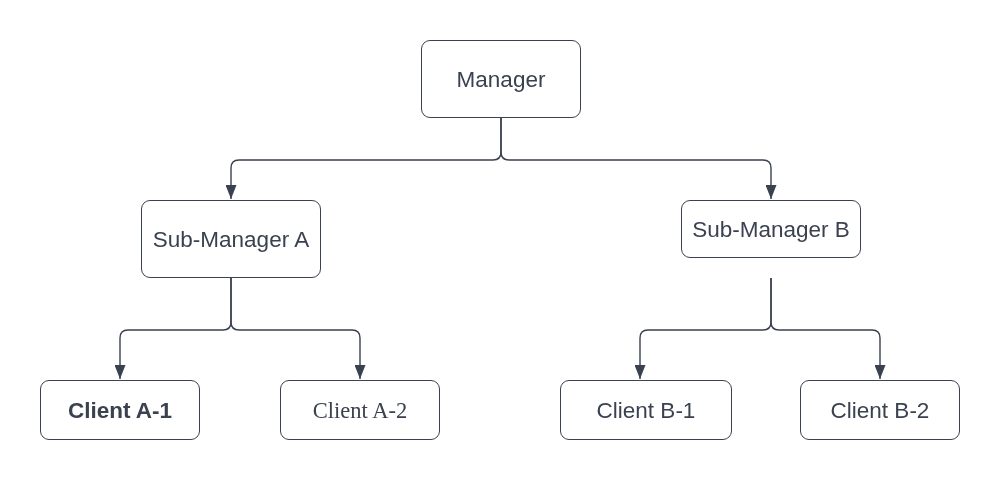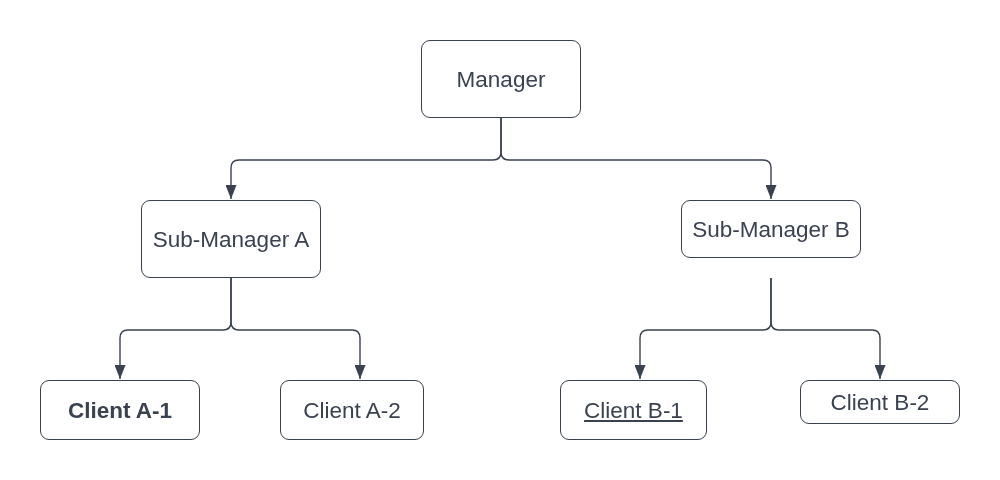--- a/index.html
+++ b/index.html
@@ -45,23 +45,23 @@
     font-size: 22.5px;
     line-height: 1.2;
     white-space: nowrap;
     text-align: center;
   }
   
   .node-manager       { left: 421px; top: 40px;  width: 160px; height: 78px; }
   .node-sub-manager-a { left: 141px; top: 200px; width: 180px; height: 78px; }
   .node-sub-manager-b { left: 681px; top: 200px; width: 180px; height: 58px; }
   .node-client-a1     { left: 40px;  top: 380px; width: 160px; height: 60px; font-weight: bold; }
-  .node-client-a2     { left: 280px; top: 380px; width: 144px; height: 60px; }
-  .node-client-b1     { left: 560px; top: 380px; width: 147px; height: 60px; text-decoration: underline; }
-  .node-client-b2     { left: 800px; top: 380px; width: 160px; height: 44px; }
+  .node-client-a2     { left: 280px; top: 380px; width: 160px; height: 60px; font-family: Liberation Serif, serif; }
+  .node-client-b1     { left: 560px; top: 380px; width: 172px; height: 60px; }
+  .node-client-b2     { left: 800px; top: 380px; width: 160px; height: 60px; }
 </style>
 </head>
 <body>
 
 <div class="canvas">
 
   <svg class="connectors" width="1000" height="480" viewBox="0 0 1000 480" xmlns="http://www.w3.org/2000/svg">
     <defs>
       <marker id="arrowhead" markerUnits="userSpaceOnUse" markerWidth="14" markerHeight="11" refX="14" refY="5.5" orient="auto">
         <path class="arrowhead-shape" d="M0,0 L14,5.5 L0,11 Z"></path>

